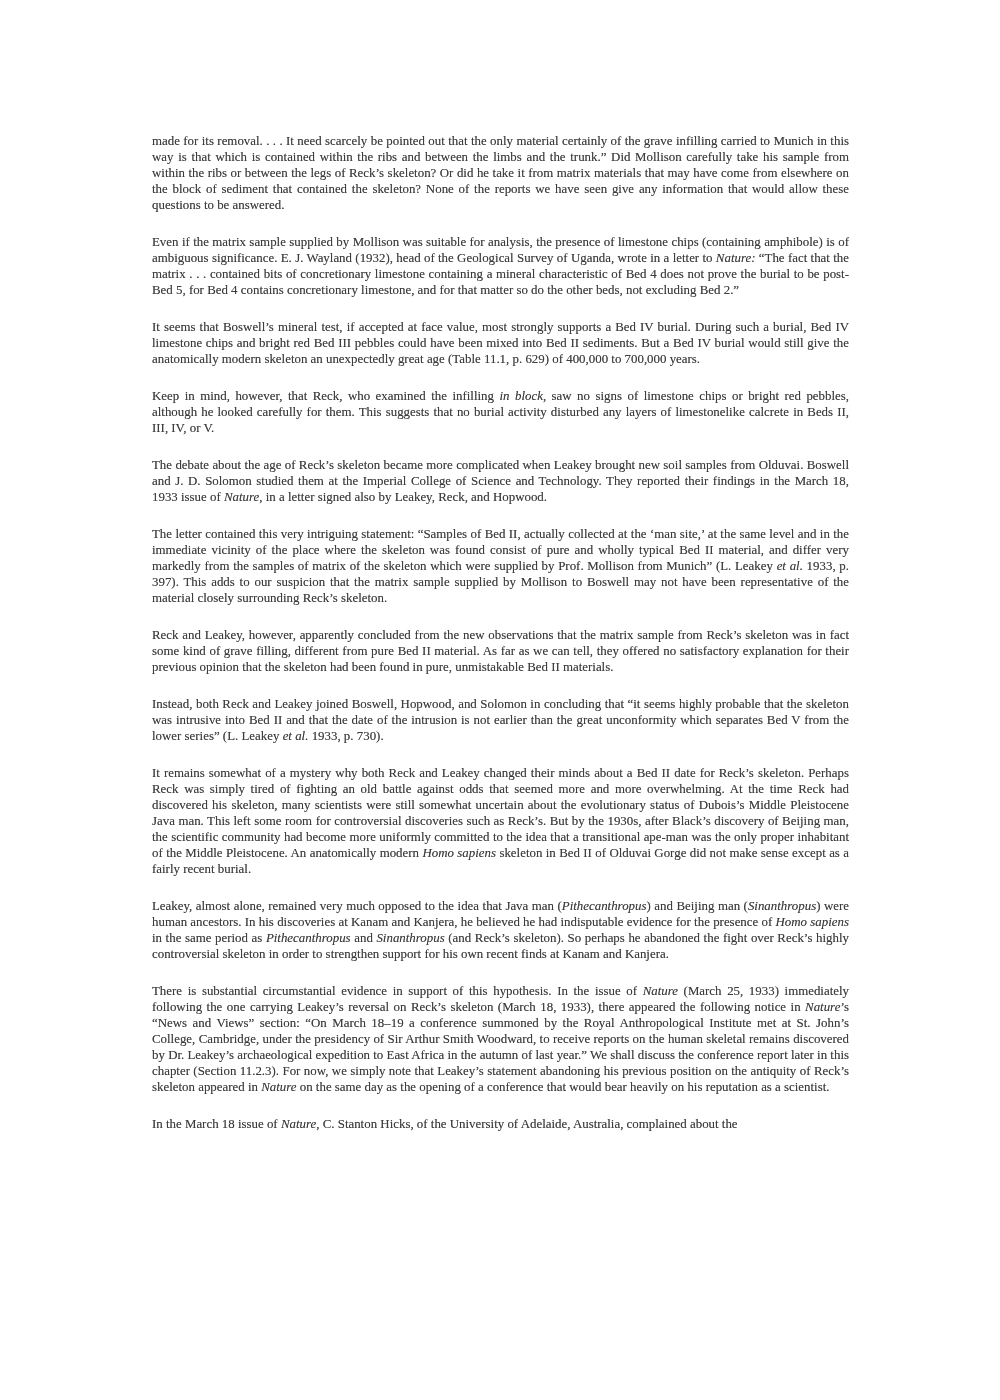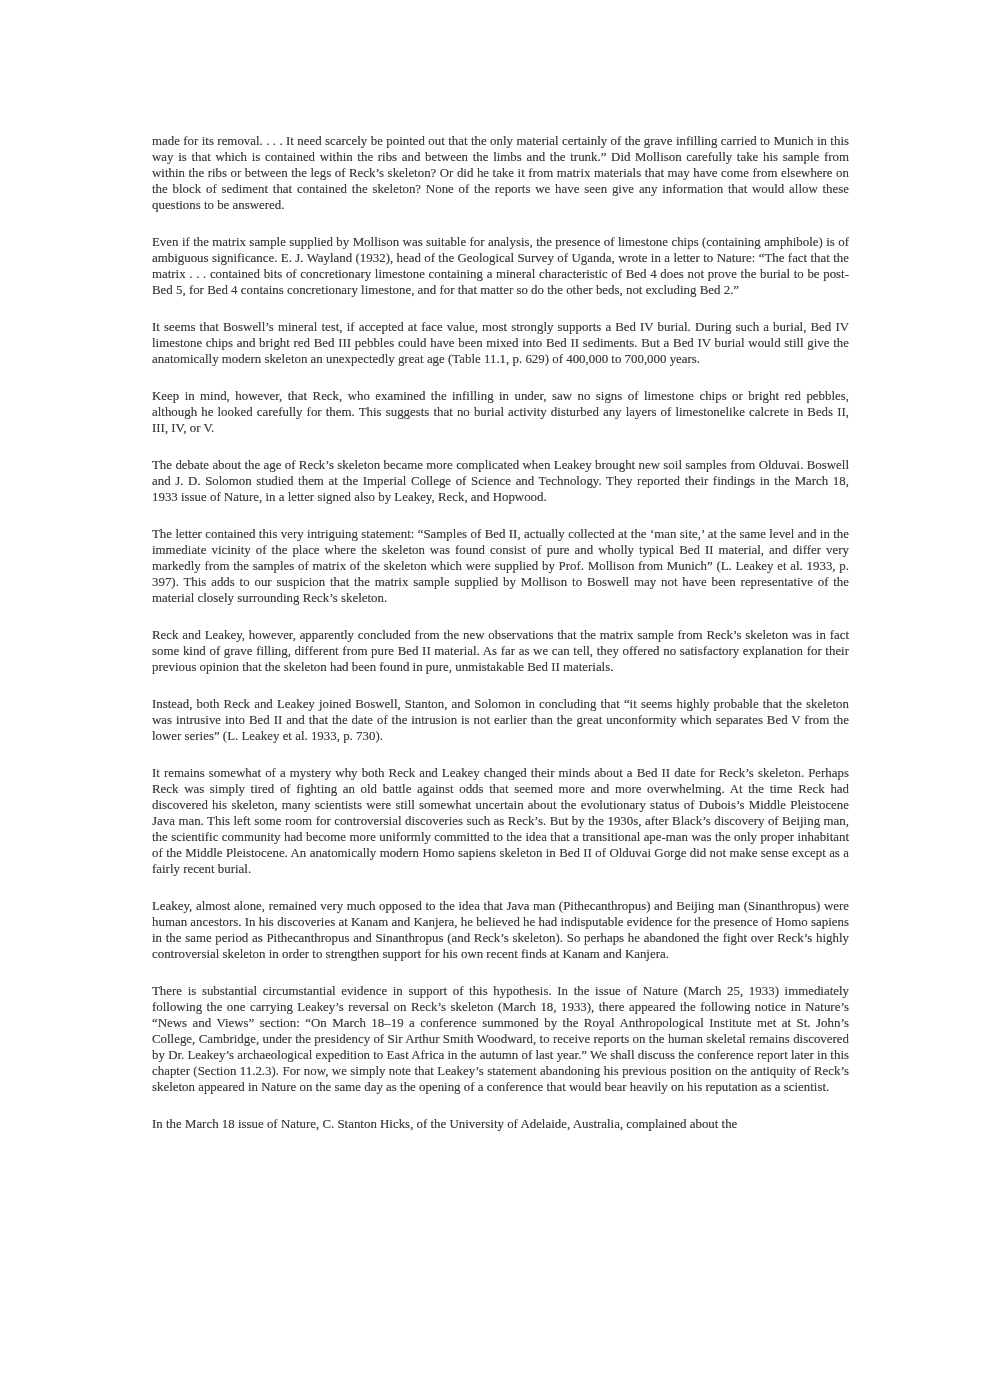--- a/index.html
+++ b/index.html
@@ -31,33 +31,34 @@
   }
   .para {
     margin: 0 0 21px 0;
     text-align: justify;
     text-justify: inter-word;
   }
   .para:last-child {
     margin-bottom: 0;
   }
   .it {
+    font-style: italic;
   }
 </style>
 </head>
 <body>
 
 <div class="page" style="background: rgb(255, 255, 255);">
   <div class="text-block" style="color: rgb(61, 61, 61);">
       <p class="para"><span>made for its removal. . . . It need scarcely be pointed out that the only material certainly of the grave infilling carried to Munich in this way is that which is contained within the ribs and between the limbs and the trunk.” Did Mollison carefully take his sample from within the ribs or between the legs of Reck’s skeleton? Or did he take it from matrix materials that may have come from elsewhere on the block of sediment that contained the skeleton? None of the reports we have seen give any information that would allow these questions to be answered.</span></p>
       <p class="para"><span>Even if the matrix sample supplied by Mollison was suitable for analysis, the presence of limestone chips (containing amphibole) is of ambiguous significance. E. J. Wayland (1932), head of the Geological Survey of Uganda, wrote in a letter to </span><span class="it">Nature:</span><span> “The fact that the matrix . . . contained bits of concretionary limestone containing a mineral characteristic of Bed 4 does not prove the burial to be post-Bed 5, for Bed 4 contains concretionary limestone, and for that matter so do the other beds, not excluding Bed 2.”</span></p>
       <p class="para"><span>It seems that Boswell’s mineral test, if accepted at face value, most strongly supports a Bed IV burial. During such a burial, Bed IV limestone chips and bright red Bed III pebbles could have been mixed into Bed II sediments. But a Bed IV burial would still give the anatomically modern skeleton an unexpectedly great age (Table 11.1, p. 629) of 400,000 to 700,000 years.</span></p>
-      <p class="para"><span>Keep in mind, however, that Reck, who examined the infilling </span><span class="it">in under</span><span>, saw no signs of limestone chips or bright red pebbles, although he looked carefully for them. This suggests that no burial activity disturbed any layers of limestonelike calcrete in Beds II, III, IV, or V.</span></p>
+      <p class="para"><span>Keep in mind, however, that Reck, who examined the infilling </span><span class="it">in block</span><span>, saw no signs of limestone chips or bright red pebbles, although he looked carefully for them. This suggests that no burial activity disturbed any layers of limestonelike calcrete in Beds II, III, IV, or V.</span></p>
       <p class="para"><span>The debate about the age of Reck’s skeleton became more complicated when Leakey brought new soil samples from Olduvai. Boswell and J. D. Solomon studied them at the Imperial College of Science and Technology. They reported their findings in the March 18, 1933 issue of </span><span class="it">Nature</span><span>, in a letter signed also by Leakey, Reck, and Hopwood.</span></p>
       <p class="para"><span>The letter contained this very intriguing statement: “Samples of Bed II, actually collected at the ‘man site,’ at the same level and in the immediate vicinity of the place where the skeleton was found consist of pure and wholly typical Bed II material, and differ very markedly from the samples of matrix of the skeleton which were supplied by Prof. Mollison from Munich” (L. Leakey </span><span class="it">et al.</span><span> 1933, p. 397). This adds to our suspicion that the matrix sample supplied by Mollison to Boswell may not have been representative of the material closely surrounding Reck’s skeleton.</span></p>
       <p class="para"><span>Reck and Leakey, however, apparently concluded from the new observations that the matrix sample from Reck’s skeleton was in fact some kind of grave filling, different from pure Bed II material. As far as we can tell, they offered no satisfactory explanation for their previous opinion that the skeleton had been found in pure, unmistakable Bed II materials.</span></p>
-      <p class="para"><span>Instead, both Reck and Leakey joined Boswell, Stanton, and Solomon in concluding that “it seems highly probable that the skeleton was intrusive into Bed II and that the date of the intrusion is not earlier than the great unconformity which separates Bed V from the lower series” (L. Leakey </span><span class="it">et al.</span><span> 1933, p. 730).</span></p>
+      <p class="para"><span>Instead, both Reck and Leakey joined Boswell, Hopwood, and Solomon in concluding that “it seems highly probable that the skeleton was intrusive into Bed II and that the date of the intrusion is not earlier than the great unconformity which separates Bed V from the lower series” (L. Leakey </span><span class="it">et al.</span><span> 1933, p. 730).</span></p>
       <p class="para"><span>It remains somewhat of a mystery why both Reck and Leakey changed their minds about a Bed II date for Reck’s skeleton. Perhaps Reck was simply tired of fighting an old battle against odds that seemed more and more overwhelming. At the time Reck had discovered his skeleton, many scientists were still somewhat uncertain about the evolutionary status of Dubois’s Middle Pleistocene Java man. This left some room for controversial discoveries such as Reck’s. But by the 1930s, after Black’s discovery of Beijing man, the scientific community had become more uniformly committed to the idea that a transitional ape-man was the only proper inhabitant of the Middle Pleistocene. An anatomically modern </span><span class="it">Homo sapiens</span><span> skeleton in Bed II of Olduvai Gorge did not make sense except as a fairly recent burial.</span></p>
       <p class="para"><span>Leakey, almost alone, remained very much opposed to the idea that Java man (</span><span class="it">Pithecanthropus</span><span>) and Beijing man (</span><span class="it">Sinanthropus</span><span>) were human ancestors. In his discoveries at Kanam and Kanjera, he believed he had indisputable evidence for the presence of </span><span class="it">Homo sapiens</span><span> in the same period as </span><span class="it">Pithecanthropus</span><span> and </span><span class="it">Sinanthropus</span><span> (and Reck’s skeleton). So perhaps he abandoned the fight over Reck’s highly controversial skeleton in order to strengthen support for his own recent finds at Kanam and Kanjera.</span></p>
       <p class="para"><span>There is substantial circumstantial evidence in support of this hypothesis. In the issue of </span><span class="it">Nature</span><span> (March 25, 1933) immediately following the one carrying Leakey’s reversal on Reck’s skeleton (March 18, 1933), there appeared the following notice in </span><span class="it">Nature</span><span>’s “News and Views” section: “On March 18–19 a conference summoned by the Royal Anthropological Institute met at St. John’s College, Cambridge, under the presidency of Sir Arthur Smith Woodward, to receive reports on the human skeletal remains discovered by Dr. Leakey’s archaeological expedition to East Africa in the autumn of last year.” We shall discuss the conference report later in this chapter (Section 11.2.3). For now, we simply note that Leakey’s statement abandoning his previous position on the antiquity of Reck’s skeleton appeared in </span><span class="it">Nature</span><span> on the same day as the opening of a conference that would bear heavily on his reputation as a scientist.</span></p>
       <p class="para"><span>In the March 18 issue of </span><span class="it">Nature</span><span>, C. Stanton Hicks, of the University of Adelaide, Australia, complained about the</span></p>
     </div>
 </div>
 
 </body></html>

